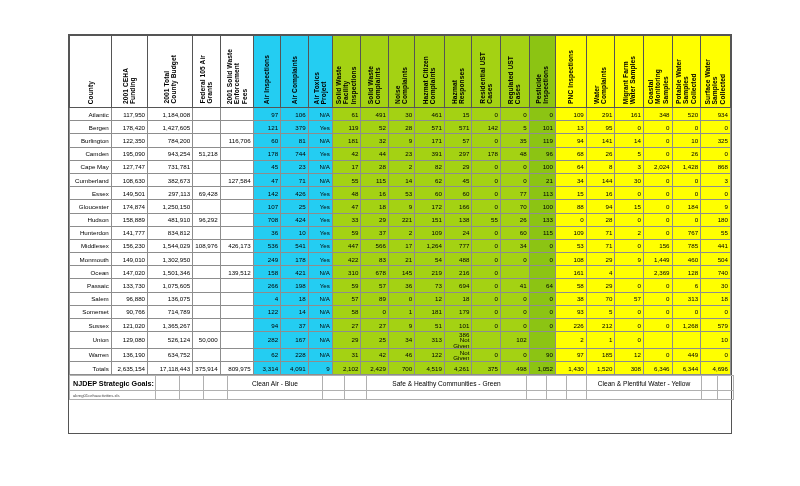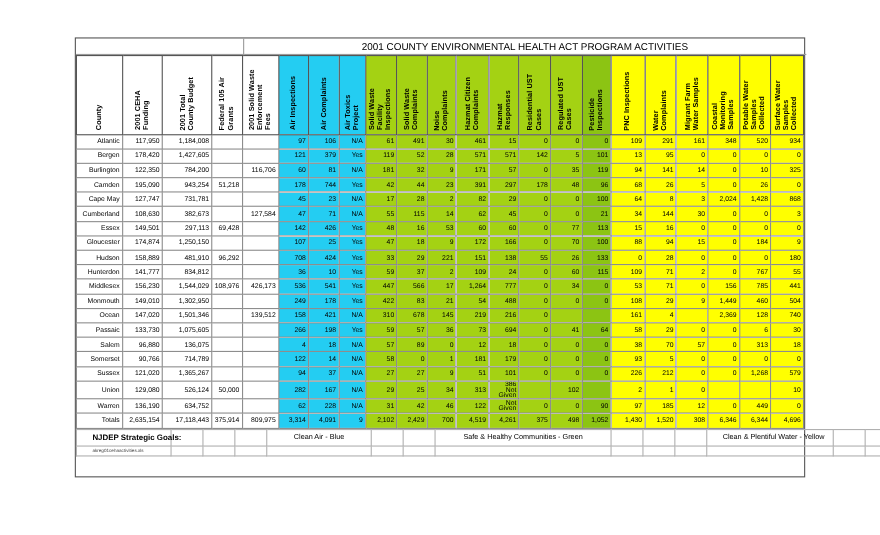--- a/index.html
+++ b/index.html
@@ -81,41 +81,33 @@
   tr.totals td.county { font-weight: normal; }
   .center { text-align: center; }
   .two-line { font-size: 5px; line-height: 5.2px; text-align: right; }
 
   
   #footer { width: 100%; }
   #footer td {
     border: 1px solid #b0b0b0;
     font-size: 6.6px;
     height: 15px;
-    padding: 0 14px;
+    padding: 0 3px;
     color: #000;
     vertical-align: middle;
     white-space: nowrap;
   }
   #footer td.goals { font-weight: bold; font-size: 7.2px; }
   #footer tr.fname td { height: 9px; font-size: 4.2px; color: #444; }
 </style>
 </head>
 <body>
 
 <div id="sheet">
 
-  <table id="title-row">
-    <tbody>
-        <tr>
-      <td style="width:152px; border-left:none; border-top:none;"></td>
-      <td style="width:512px; border-right:none; border-top:none;">2001 COUNTY ENVIRONMENTAL HEALTH ACT PROGRAM ACTIVITIES</td>
-    </tr>
-  </tbody>
-    </table>
 
   <table id="grid">
     <colgroup id="cg">
         <col style="width: 38px;">
         <col style="width: 33px;">
         <col style="width: 41px;">
         <col style="width: 25px;">
         <col style="width: 30px;">
         <col style="width: 25px;">
         <col style="width: 25px;">

